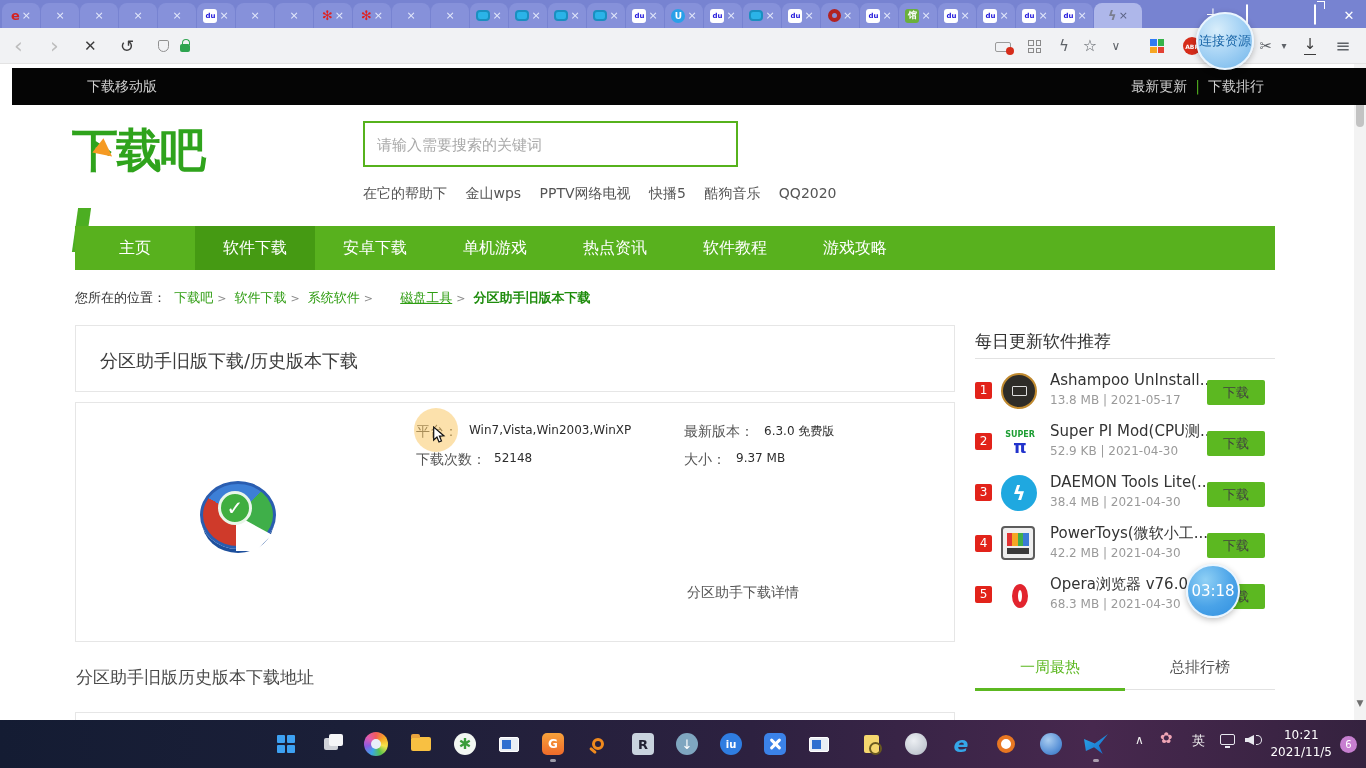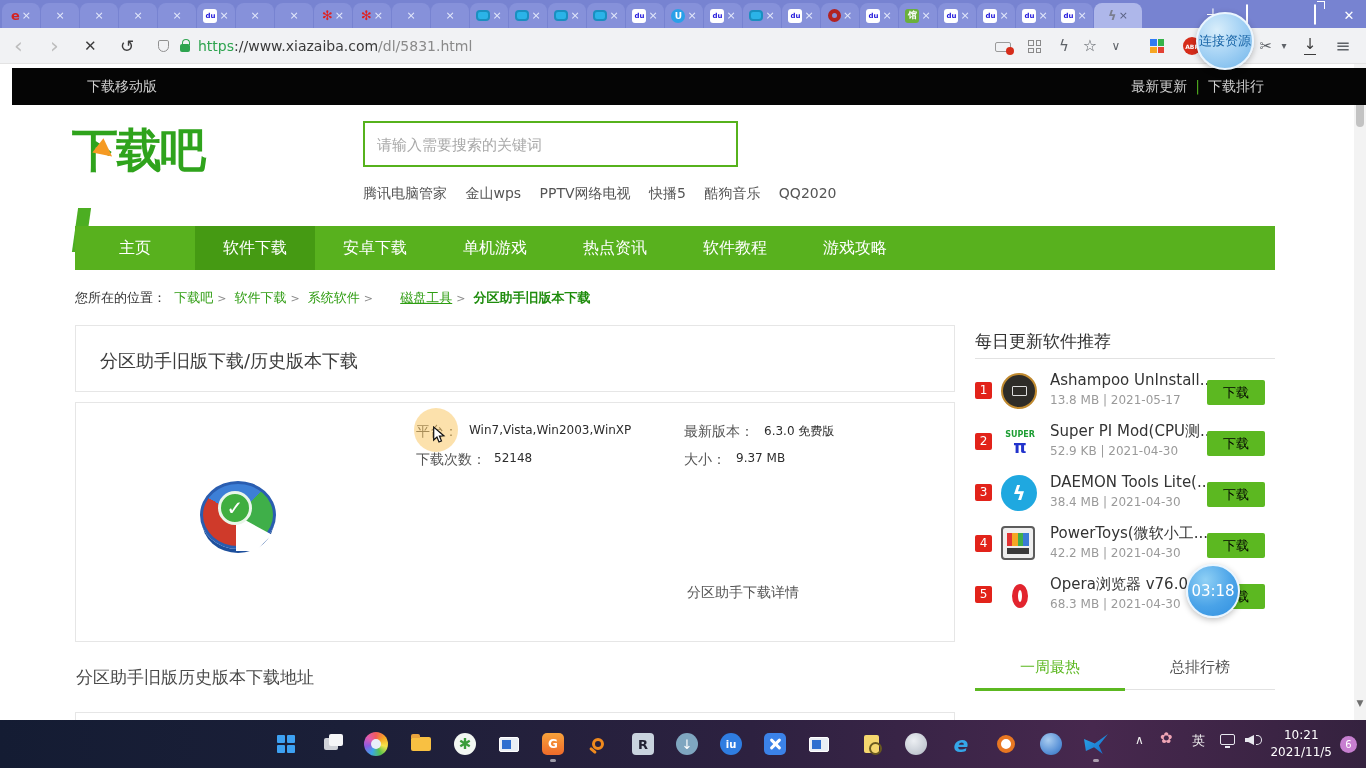--- a/index.html
+++ b/index.html
@@ -137,21 +137,21 @@
   #sb-title { left:0; top:0; font-size:17px; color:#333; }
   #sb-line { left:0; top:28px; width:300px; border-top:1px solid #e2e2e2; }
   .sb-item { position:absolute; left:0; width:300px; height:46px; }
   .rank { position:absolute; left:0; top:12px; width:17px; height:17px; background:#e2231a;
       color:#fff; font-size:12px; text-align:center; line-height:17px; border-radius:2px; }
   .si { position:absolute; left:26px; top:3px; width:38px; height:38px; display:flex;
       align-items:center; justify-content:center; }
   .sname { position:absolute; left:75px; top:1px; font-size:15px; color:#333; white-space:nowrap; }
   .smeta { position:absolute; left:75px; top:23px; font-size:12px; color:#9a9a9a; white-space:nowrap; }
   .dlbtn { position:absolute; left:232px; top:10px; width:58px; height:25px; background:#5cb821;
-      color:#000000; font-size:13px; text-align:center; line-height:25px; border-radius:2px; }
+      color:#404040; font-size:13px; text-align:center; line-height:25px; border-radius:2px; }
   .si.ashampoo { background:#2e2c28; border:2px solid #c08a30; border-radius:50%; width:36px; height:36px; }
   .si.ashampoo .mon { width:15px; height:10px; border:1.5px solid #ddd; border-radius:1px; }
   .si.superpi { flex-direction:column; line-height:1; }
   .si.superpi .sup { color:#1d9e33; font-size:8px; font-weight:bold; letter-spacing:0; }
   .si.superpi .pi { color:#2233cc; font-size:17px; font-weight:bold; }
   .si.daemon { background:#1fa8e0; border-radius:50%; color:#fff; font-size:20px; font-weight:bold;
       width:36px; height:36px; }
   .si.powertoys { background:#efefef; border:2px solid #5c5c5c; border-radius:4px; width:34px; height:34px;
       flex-direction:column; gap:2px; }
   .si.powertoys .rain { width:22px; height:13px;
@@ -350,21 +350,20 @@
     </div>
   </div>
 
   <div id="toolbar" class="abs">
     <div class="abs navg" style="left:14px;">‹</div>
     <div class="abs navg" style="left:50px;">›</div>
     <div class="abs tdark" style="left:84px;">✕</div>
     <div class="abs tdark" style="left:120px;font-size:17px;">↺</div>
     <div class="abs shield-ic" style="left:158px;"></div>
     <div class="abs lock-ic" style="left:180px;"></div>
-    <div class="abs url" style="left:198px;"><span class="sch">https</span><span class="hst">://www.xiazaiba.com</span><span class="pth">/dl/5831.html</span></div>
     <div class="abs keyic" style="left:995px;"></div>
     <div class="abs qr" style="left:1028px;">
         <span></span>
         <span></span>
         <span></span>
         <span></span>
       </div>
     <div class="abs tool-g" style="left:1056px;width:16px;">ϟ</div>
     <div class="abs tool-g" style="left:1082px;width:16px;font-size:16px;">☆</div>
     <div class="abs tool-g" style="left:1108px;width:16px;font-size:12px;">∨</div>
@@ -395,21 +394,21 @@
     <span class="lft">下载移动版</span>
     <span class="rgt"><span>最新更新</span><span class="sep">|</span><span>下载排行</span></span>
   </div>
 
   <div id="logo-big" class="abs">下载吧</div>
   <div id="logo-arrow" class="abs"></div>
   <div id="logo-bar" class="abs"></div>
   <div id="logo-url" class="abs">www.xiazaiba.com</div>
   <input id="search-box" class="abs" placeholder="请输入需要搜索的关键词" style="">
   <div id="hotwords" class="abs">
-    <span>腾讯电脑管家</span>
+    <span>在它的帮助下</span>
     <span>金山wps</span>
     <span>PPTV网络电视</span>
     <span>快播5</span>
     <span>酷狗音乐</span>
     <span>QQ2020</span>
   </div>
 
   <div id="nav" class="abs">
     <div class="nav-item">主页</div>
     <div class="nav-item active">软件下载</div>

